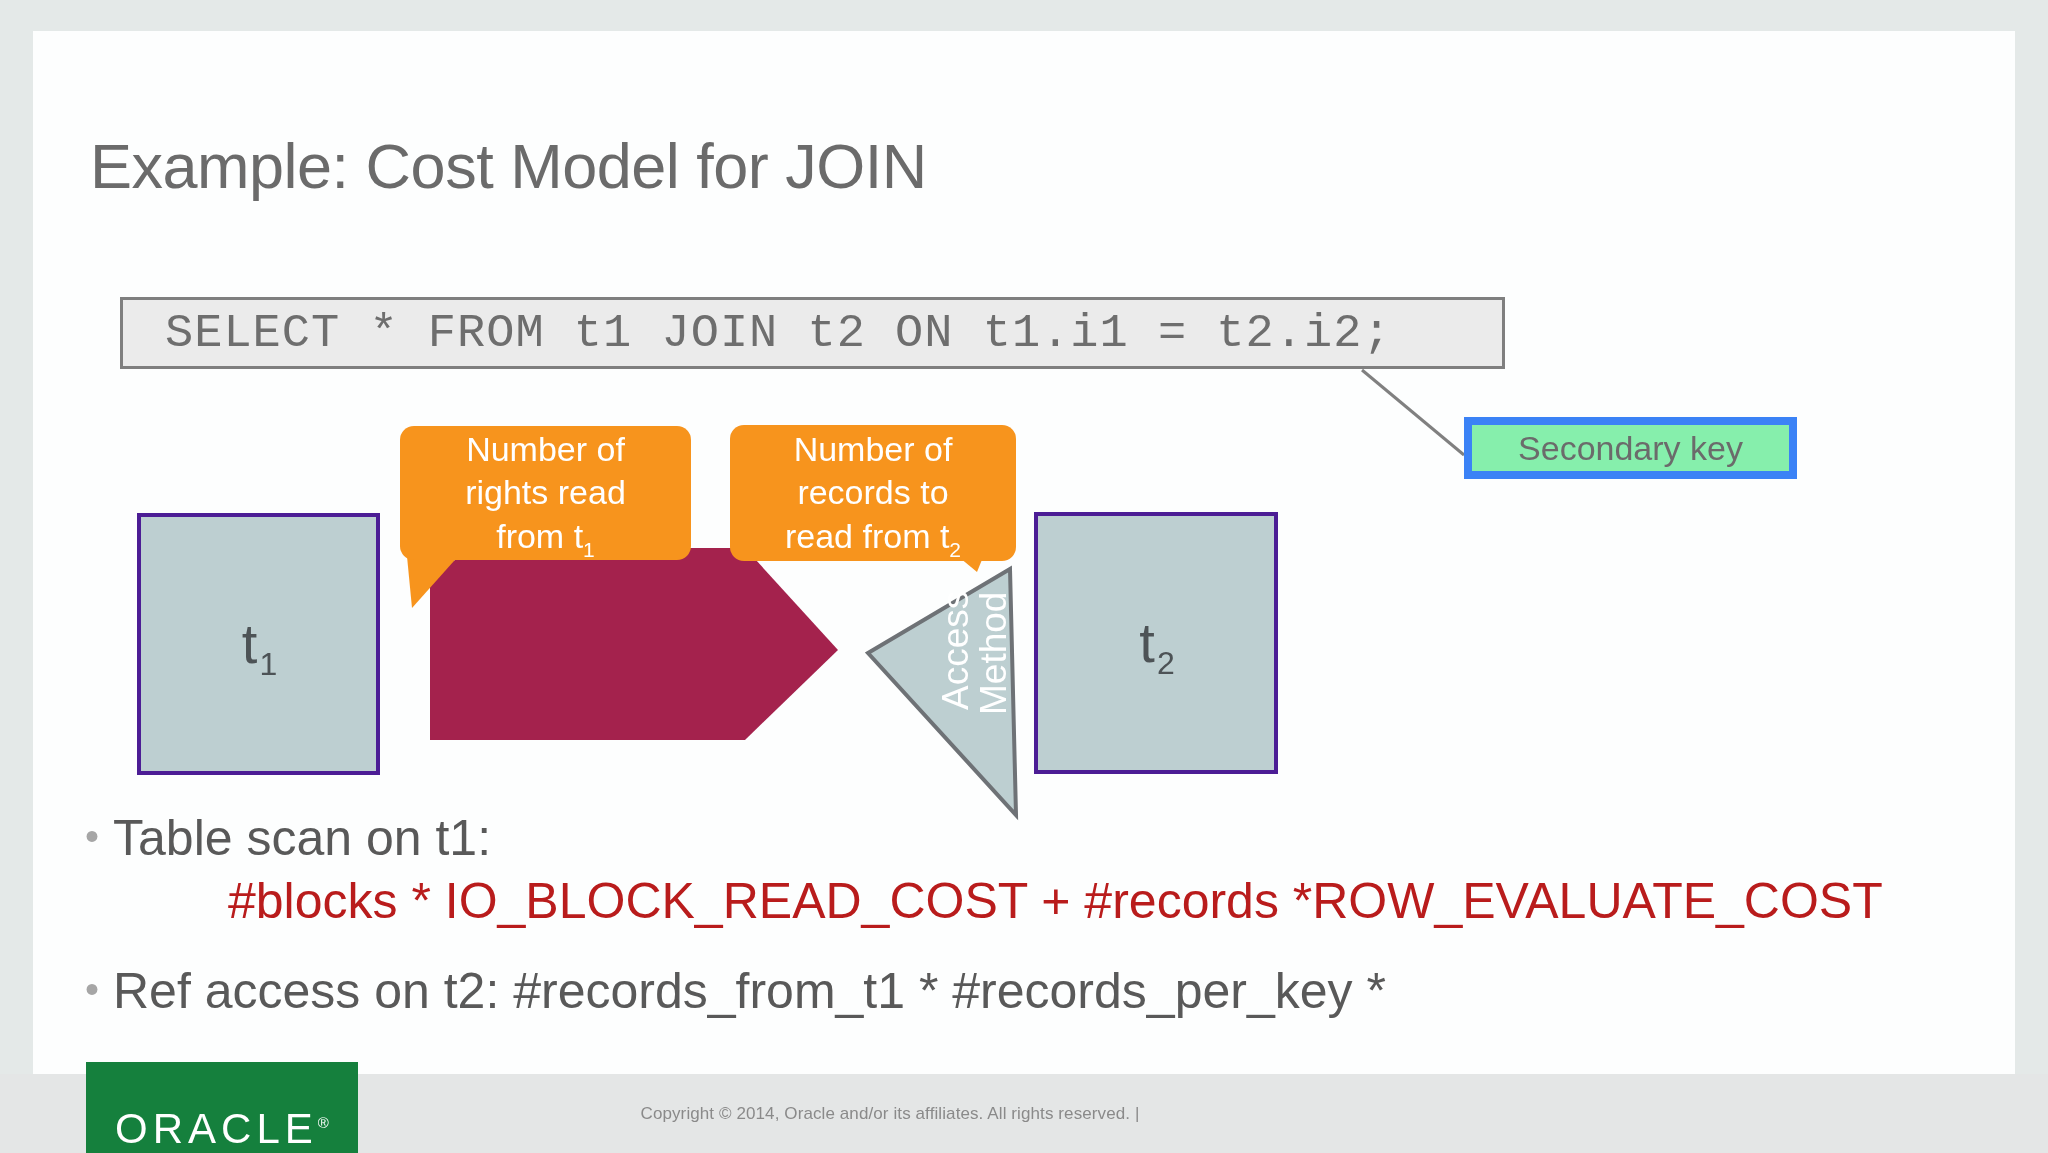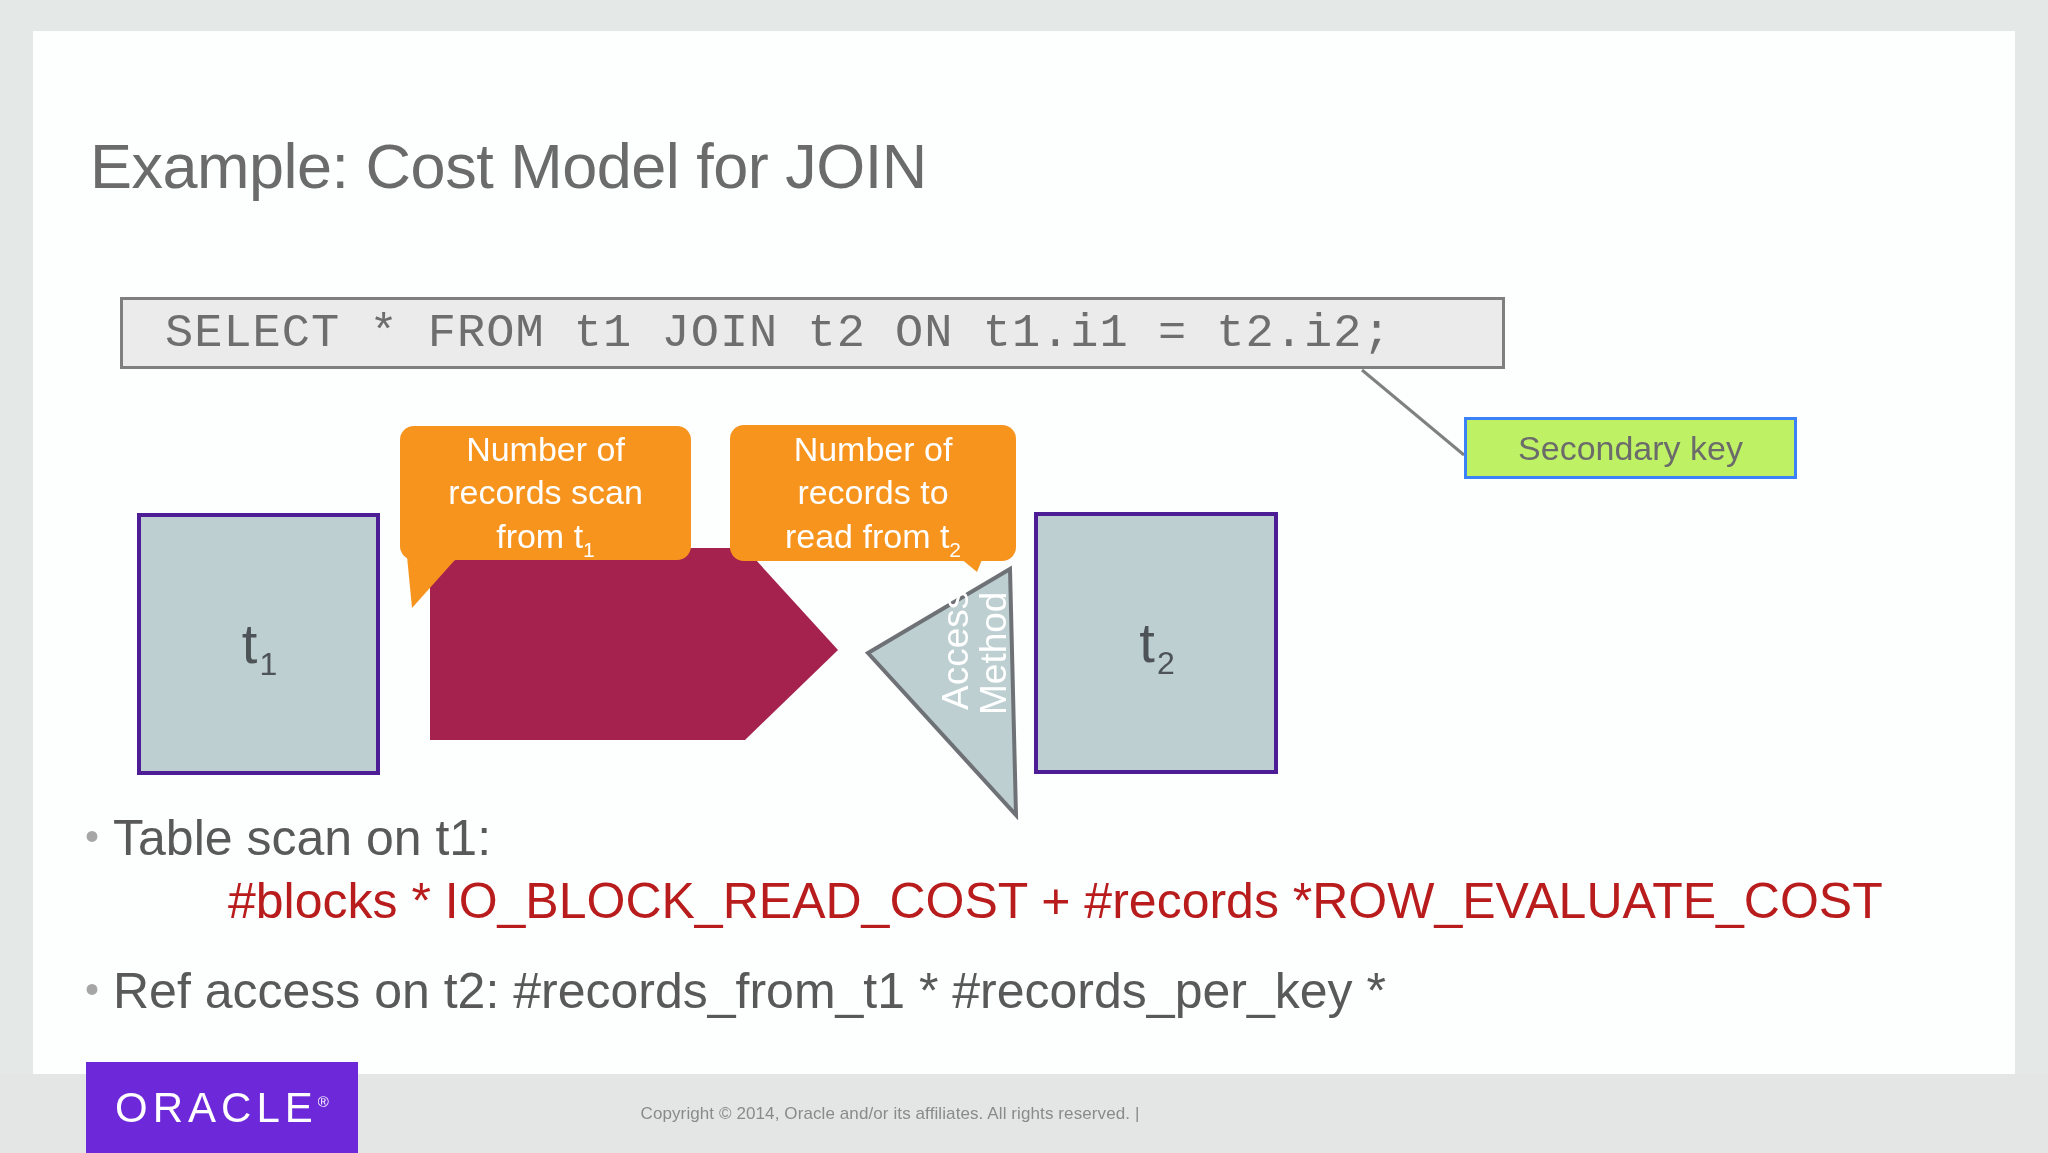--- a/index.html
+++ b/index.html
@@ -43,23 +43,23 @@
     color: #8a8a8a;
     letter-spacing: 0.1px;
   }
   
   .oracle-logo {
     position: absolute;
     left: 86px;
     top: 1062px;
     width: 272px;
     height: 91px;
-    background: #6d28d9;
-    display: flex;
-    align-items: center;
+    background: #15803d;
+    display: flex;
+    align-items: flex-end;
     justify-content: center;
   }
   .oracle-logo-text {
     color: #ffffff;
     font-size: 42px;
     font-weight: 400;
     letter-spacing: 5px;
     font-family: "Liberation Sans", sans-serif;
   }
   .oracle-reg {
@@ -100,22 +100,22 @@
     padding-left: 42px;
     letter-spacing: 1px;
   }
   
   .secondary-key-box {
     position: absolute;
     left: 1464px;
     top: 417px;
     width: 333px;
     height: 62px;
-    background: #bef264;
-    border: 3px solid #3b82f6;
+    background: #86efac;
+    border: 8px solid #3b82f6;
     box-sizing: border-box;
     display: flex;
     align-items: center;
     justify-content: center;
   }
   .secondary-key-text {
     font-size: 34px;
     color: #6b6b6b;
   }
   .connector-svg {
@@ -266,21 +266,21 @@
   </div>
 
   <div class="am-label">
     <span class="am-word am-word-1">Access</span>
     <span class="am-word am-word-2">Method</span>
   </div>
 
   <div class="callout" id="callout-t1">
     <span>
       <span>Number of</span><br>
-      <span>records scan</span><br>
+      <span>rights read</span><br>
       <span>from t</span><sub>1</sub>
     </span>
   </div>
 
   <div class="callout" id="callout-t2">
     <span>
       <span>Number of</span><br>
       <span>records to</span><br>
       <span>read from t</span><sub>2</sub>
     </span>

